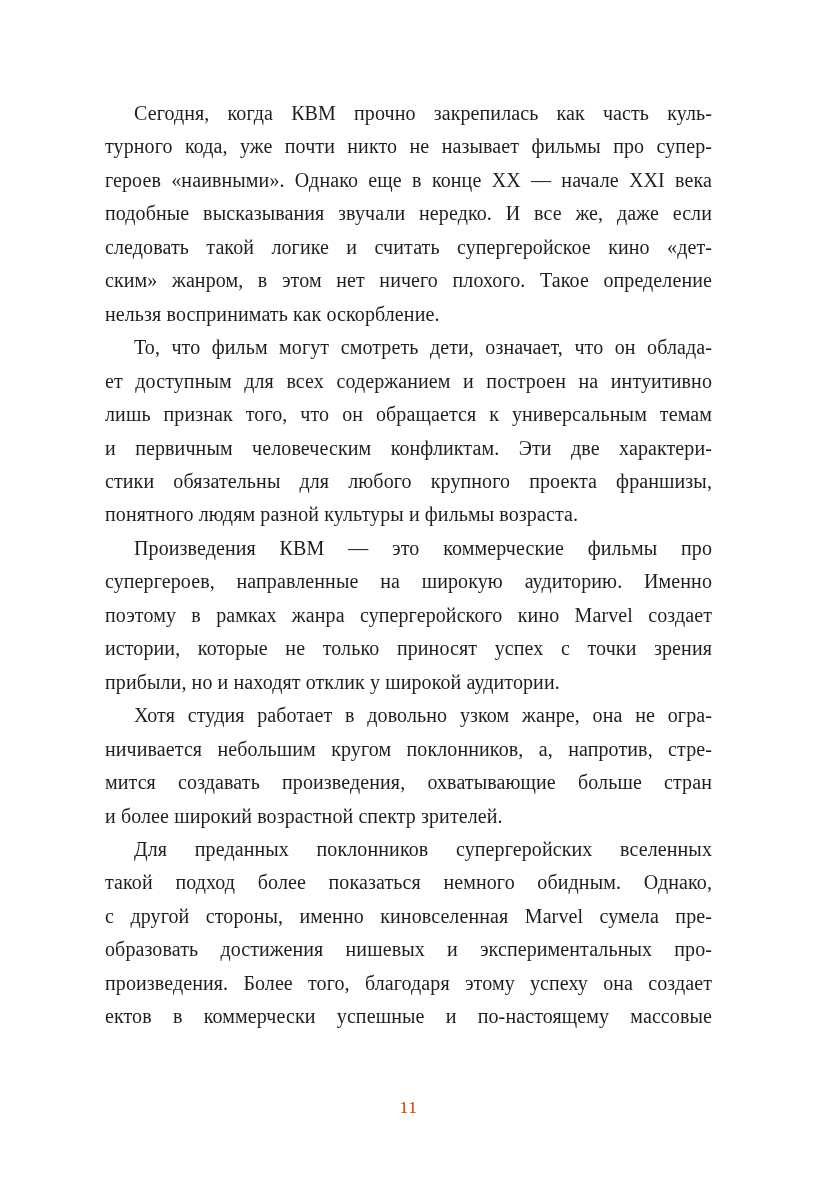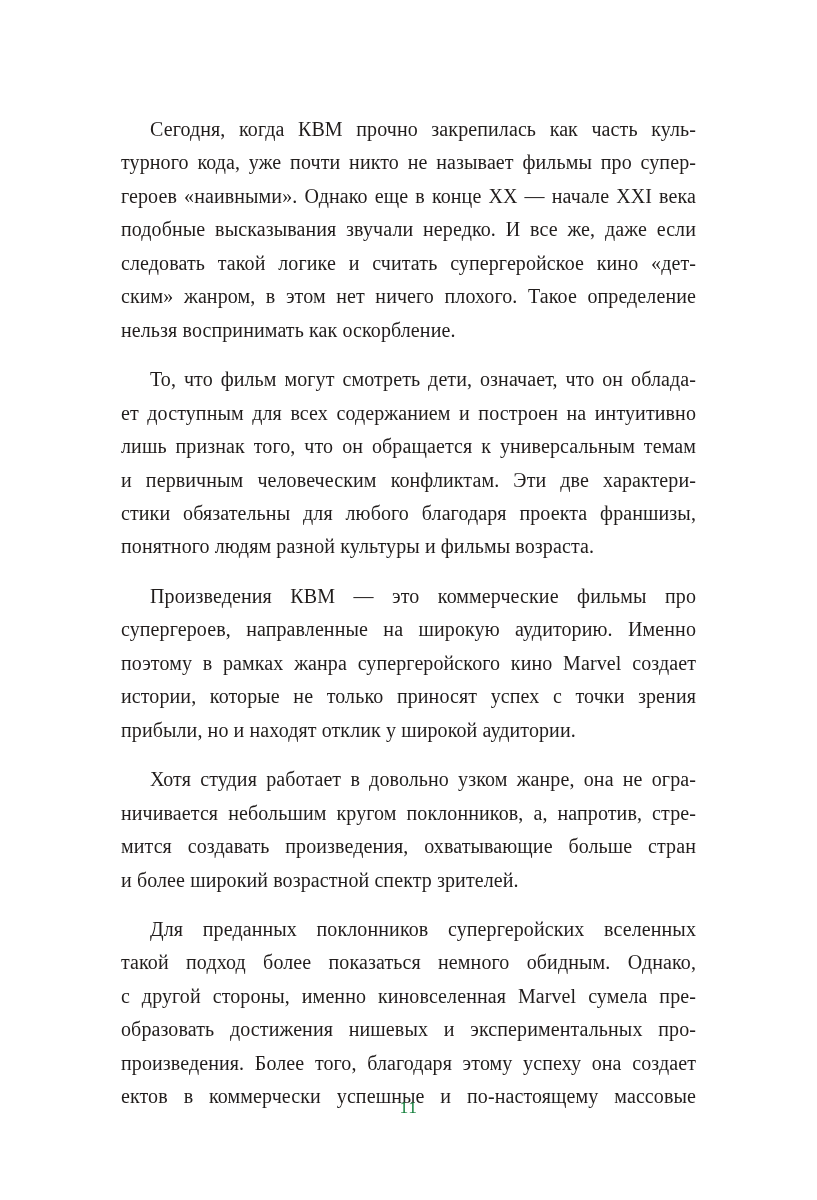--- a/index.html
+++ b/index.html
@@ -19,41 +19,41 @@
   .text-block {
     position: absolute;
     left: 105px;
     top: 97px;
     width: 607px;
     font-size: 20px;
     line-height: 33.45px;
     letter-spacing: 0.1px;
   }
   .paragraph {
-    margin: 16px;
+    margin: 0;
     padding: 0;
   }
   .line {
     text-align: justify;
     text-align-last: justify;
   }
   .line.first {
     text-indent: 29px;
   }
   .line.para-end {
     text-align-last: auto;
   }
   .page-number {
     position: absolute;
     left: 0;
     right: 0;
     top: 1097px;
     text-align: center;
     font-size: 17.5px;
-    color: #15803d;
+    color: #c2410c;
     letter-spacing: 0.5px;
   }
 </style>
 </head>
 <body>
 
 <div class="book-page">
   <div class="text-block">
       <div class="paragraph">
         <div class="line first">Сегодня, когда КВМ прочно закрепилась как часть куль-</div>
@@ -62,21 +62,21 @@
         <div class="line">подобные высказывания звучали нередко. И все же, даже если</div>
         <div class="line">следовать такой логике и считать супергеройское кино «дет-</div>
         <div class="line">ским» жанром, в этом нет ничего плохого. Такое определение</div>
         <div class="line para-end">нельзя воспринимать как оскорбление.</div>
       </div>
       <div class="paragraph">
         <div class="line first">То, что фильм могут смотреть дети, означает, что он облада-</div>
         <div class="line">ет доступным для всех содержанием и построен на интуитивно</div>
         <div class="line">лишь признак того, что он обращается к универсальным темам</div>
         <div class="line">и первичным человеческим конфликтам. Эти две характери-</div>
-        <div class="line">стики обязательны для любого благодаря проекта франшизы,</div>
+        <div class="line">стики обязательны для любого крупного проекта франшизы,</div>
         <div class="line para-end">понятного людям разной культуры и фильмы возраста.</div>
       </div>
       <div class="paragraph">
         <div class="line first">Произведения КВМ — это коммерческие фильмы про</div>
         <div class="line">супергероев, направленные на широкую аудиторию. Именно</div>
         <div class="line">поэтому в рамках жанра супергеройского кино Marvel создает</div>
         <div class="line">истории, которые не только приносят успех с точки зрения</div>
         <div class="line para-end">прибыли, но и находят отклик у широкой аудитории.</div>
       </div>
       <div class="paragraph">

